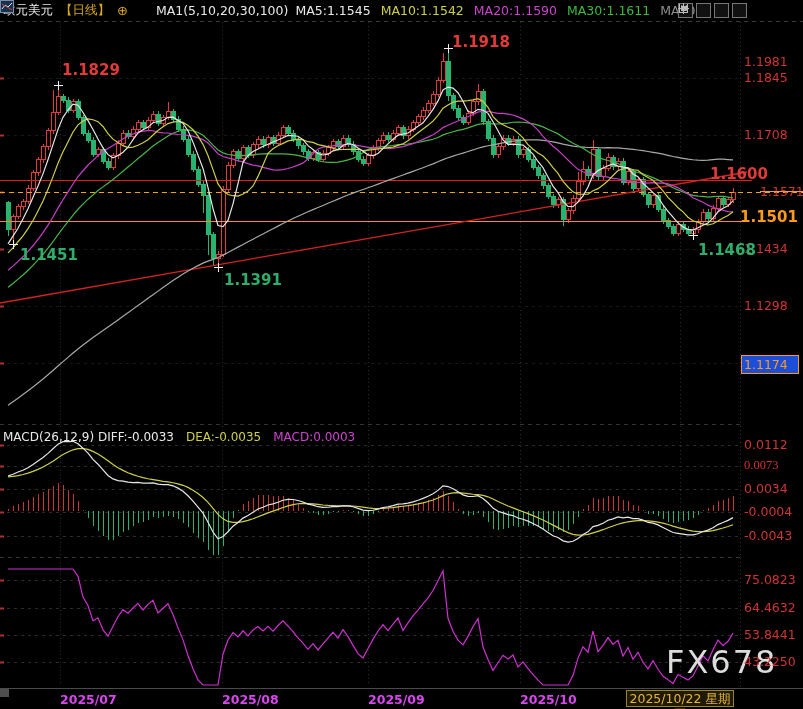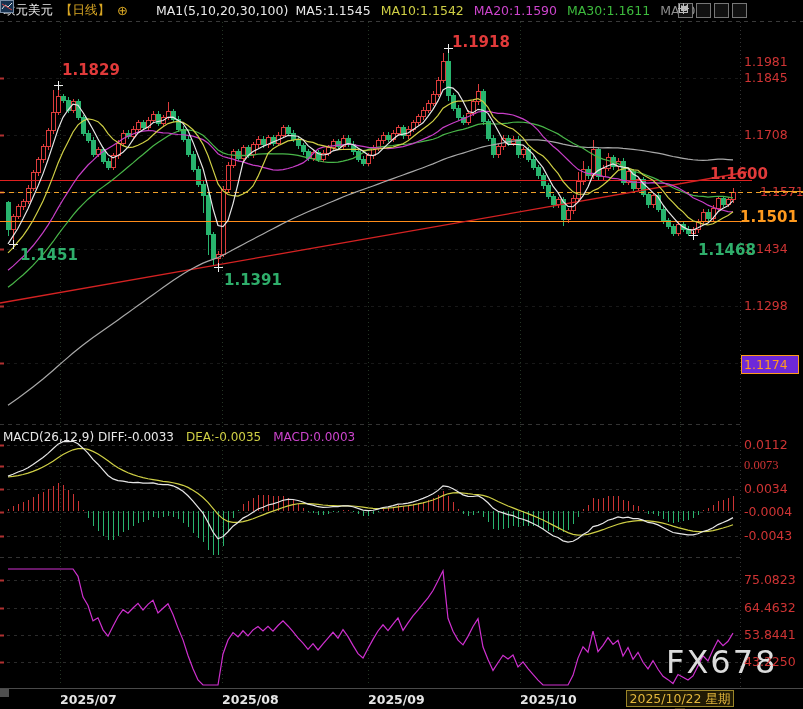--- a/index.html
+++ b/index.html
@@ -18,25 +18,25 @@
   .icon-group{position:absolute;right:56px;top:3px;display:flex;gap:3px;z-index:31;}
   .tool-icon{width:15px;height:15px;background:#111;border:1px solid #777;box-sizing:border-box;
              display:flex;align-items:center;justify-content:center;}
   
   .panel-header{font-size:12px;z-index:25;white-space:nowrap;}
   .c-white{color:#e8e8e8;} .c-yellow{color:#cfcf45;} .c-magenta{color:#cc44cc;}
   .hdr-gap{display:inline-block;width:12px;}
   
   .ax{position:absolute;left:744px;width:58px;font-size:12.5px;color:#cf3434;z-index:22;}
   .ax.current{text-decoration:line-through;text-decoration-color:#f0a028;}
-  .ax.boxed{color:#ff9a1e;border:1px solid #ff9a1e;width:52px;left:741px;padding:1px 2px;background:#6d28d9;}
+  .ax.boxed{color:#ff9a1e;border:1px solid #ff9a1e;width:52px;left:741px;padding:1px 2px;background:#1d4ed8;}
   .anno{position:absolute;font-size:15px;font-weight:bold;z-index:24;white-space:nowrap;}
   
   #timebar{left:0;top:688px;width:803px;height:21px;background:#000;border-top:1px solid #4a4a4a;z-index:26;}
-  .t-label{position:absolute;top:3px;font-size:12.5px;color:#e5e5e5;font-weight:bold;}
+  .t-label{position:absolute;top:3px;font-size:12.5px;color:#d946ef;font-weight:bold;}
   #datebox{position:absolute;top:1px;height:15px;line-height:15px;text-align:center;
            font-size:12.5px;color:#e2b63c;background:#201a04;border:1px solid #9a8428;z-index:27;}
   #corner-chip{position:absolute;left:0;top:689px;width:9px;height:8px;background:#4f4f4f;z-index:27;}
   #watermark{position:absolute;left:666px;top:643px;font-size:32px;letter-spacing:2px;
              color:#dcdcdc;z-index:15;}
   .mini-chart-icon{width:14px;height:13px;display:inline-block;}
 </style>
 </head>
 <body>
 

